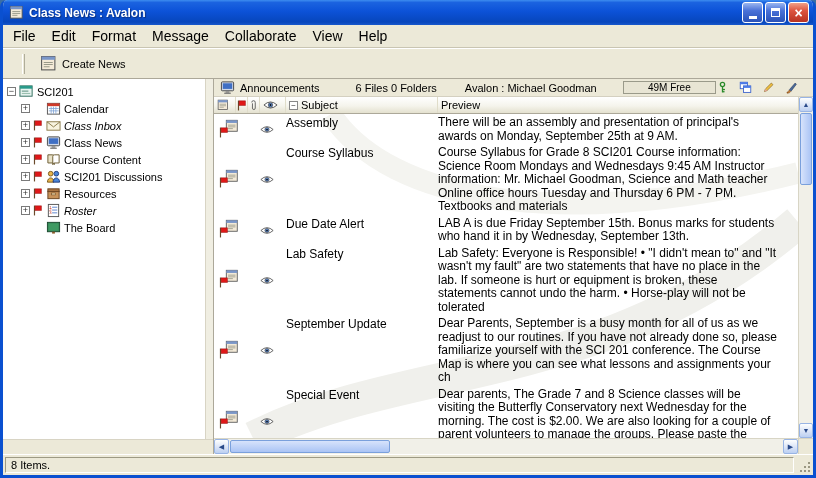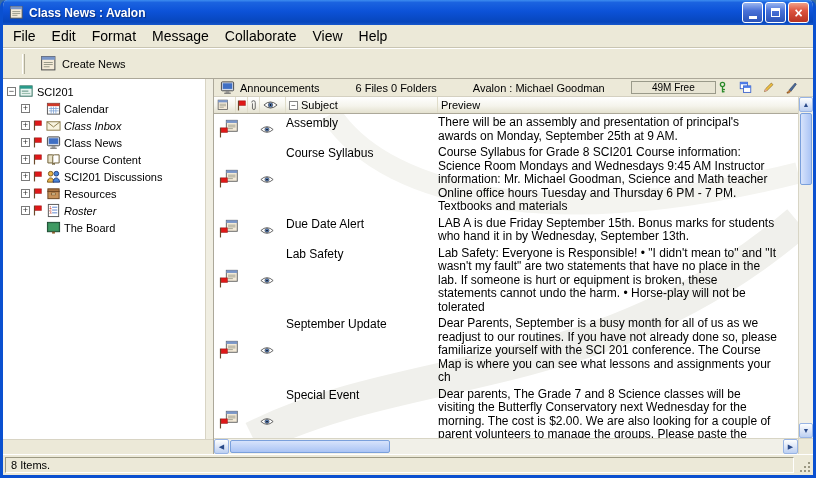--- a/index.html
+++ b/index.html
@@ -36,21 +36,21 @@
   .icon{display:inline-flex;align-items:center;justify-content:center;}
   .icon svg{width:15px;height:15px;}
   .icon.small svg{width:12px;height:12px;}
   .icon.flag svg{width:9px;height:11px;}
   .icon.eye svg{width:15px;height:10px;}
   .icon.clip svg{width:7px;height:13px;}
   .right-col{flex:1;display:flex;flex-direction:column;min-width:0;min-height:0;border-left:1px solid #aca899;}
   .infobar{flex:0 0 18px;background:#ece9d8;display:flex;align-items:center;font-size:11px;padding:0 6px;border-bottom:1px solid #d4d0c0;white-space:nowrap;}
   .infobar .icon{margin-right:5px;}
   .ib-counts{margin-left:36px;}
-  .ib-account{margin-left:36px;}
+  .ib-account{margin-left:28px;}
   .storage{margin-left:26px;width:100px;height:13px;border:1px solid #9a9a8a;background:#e8e5d4;display:flex;align-items:center;justify-content:center;font-size:10px;line-height:11px;}
   .ib-flex{flex:1;}
   .ib-icons{display:flex;gap:5px;margin-right:4px;}
   .ib-icons .icon svg{width:13px;height:13px;}
   .list-area{flex:1;display:flex;min-height:0;}
   .list-col{flex:1;display:flex;flex-direction:column;min-width:0;}
   .list-header{flex:0 0 17px;display:flex;background:linear-gradient(#ffffff,#f5f4ec 55%,#e4e1cf);border-bottom:1px solid #aca899;font-size:11px;align-items:center;}
   .hcell{height:100%;display:flex;align-items:center;border-right:1px solid #e0ddca;padding:0 3px;gap:3px;white-space:nowrap;}
   .h-icon{flex:0 0 22px;}
   .h-flag{flex:0 0 12px;padding:0 1px;}

